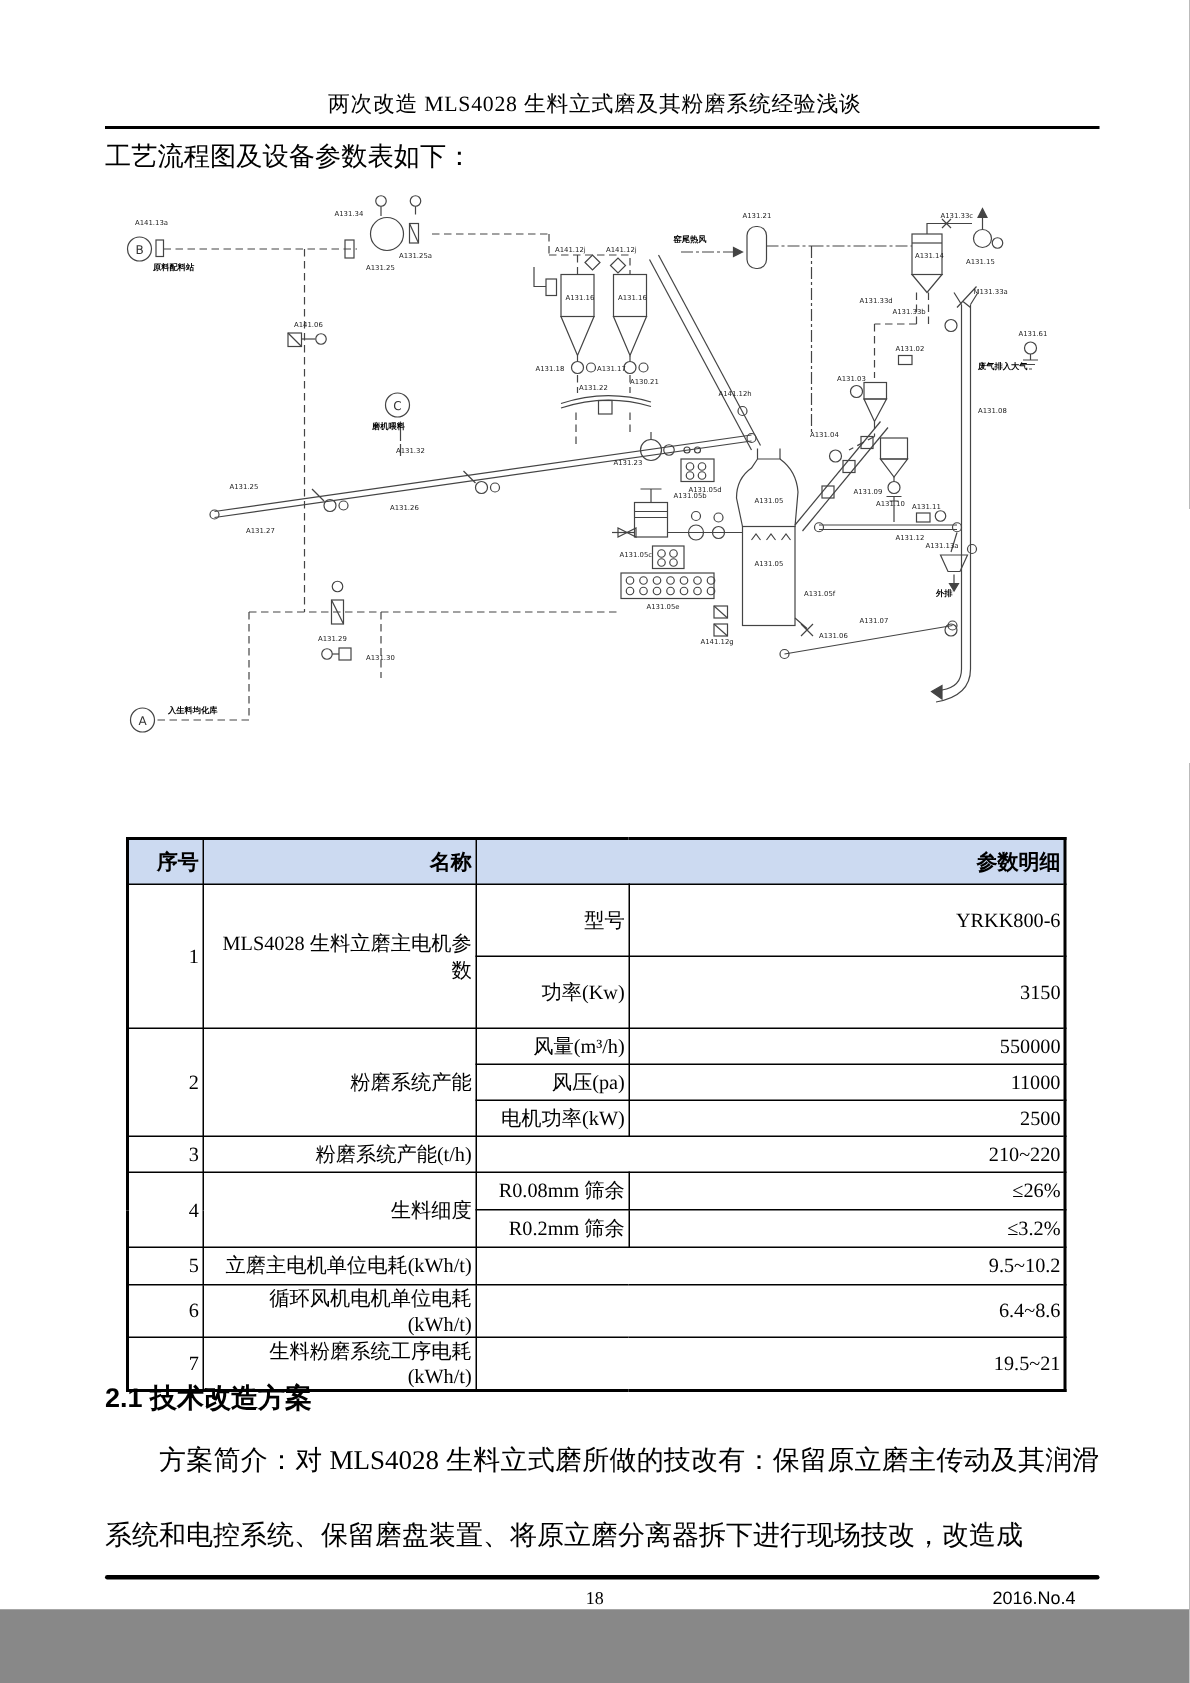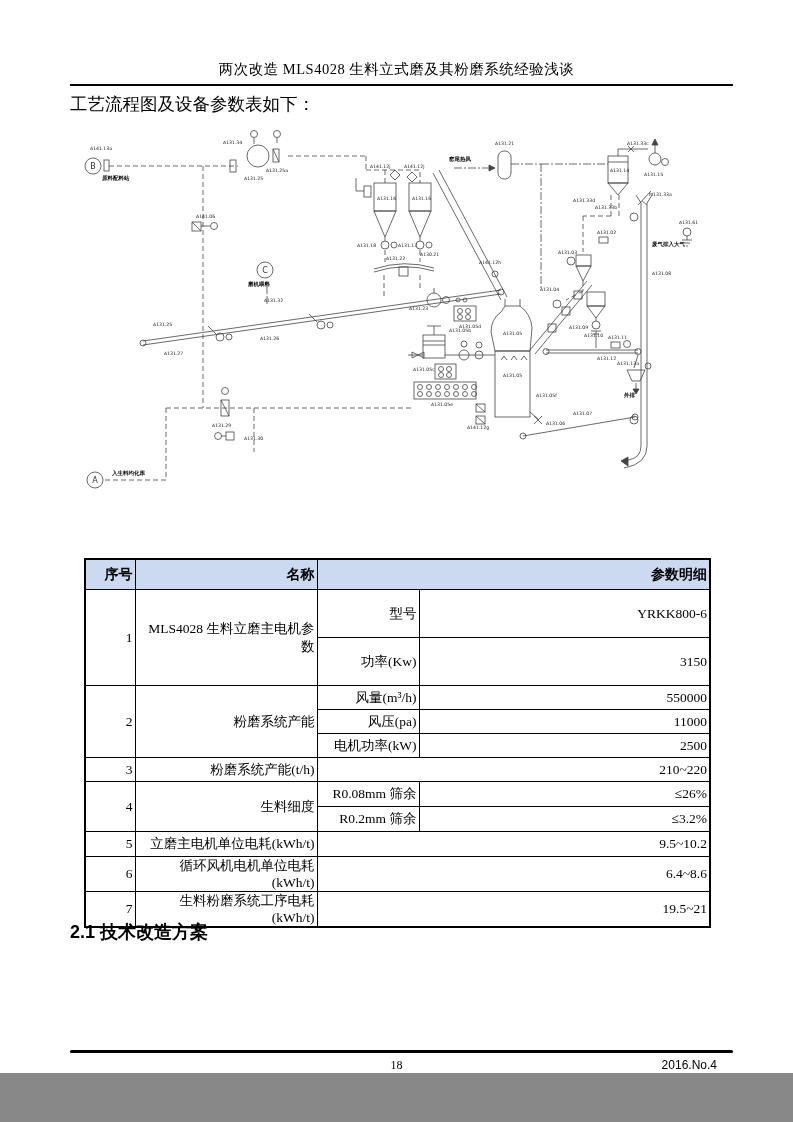--- a/index.html
+++ b/index.html
@@ -361,18 +361,19 @@
         </tr>
         <tr style="height: 25px;">
           <td rowspan="1">7</td>
           <td rowspan="1">生料粉磨系统工序电耗(kWh/t)</td>
           <td colspan="2">19.5~21</td>
         </tr>
       </tbody>
   </table>
 
   <div class="sec-head">2.1 技术改造方案</div>
+  <div class="body-para">方案简介：对 MLS4028 生料立式磨所做的技改有：保留原立磨主传动及其润滑系统和电控系统、保留磨盘装置、将原立磨分离器拆下进行现场技改，改造成</div>
 
   <div class="ftr-rule"></div>
   <div class="ftr-page">18</div>
   <div class="ftr-issue">2016.No.4</div>
 
 </div>
 
 </body></html>

